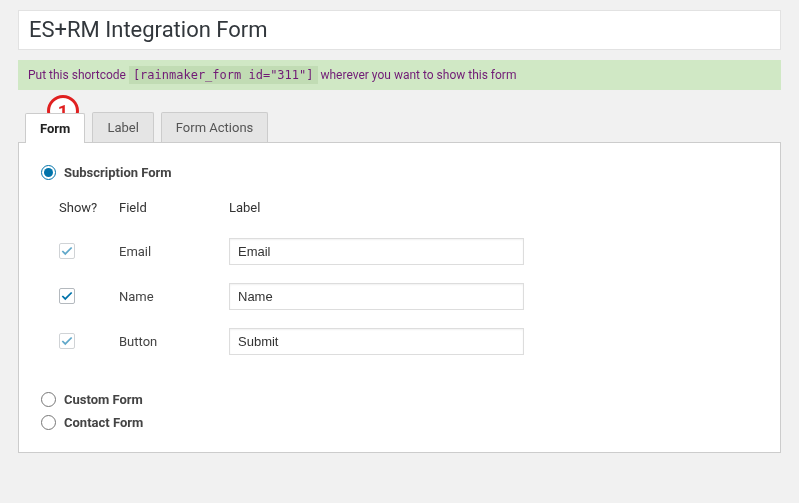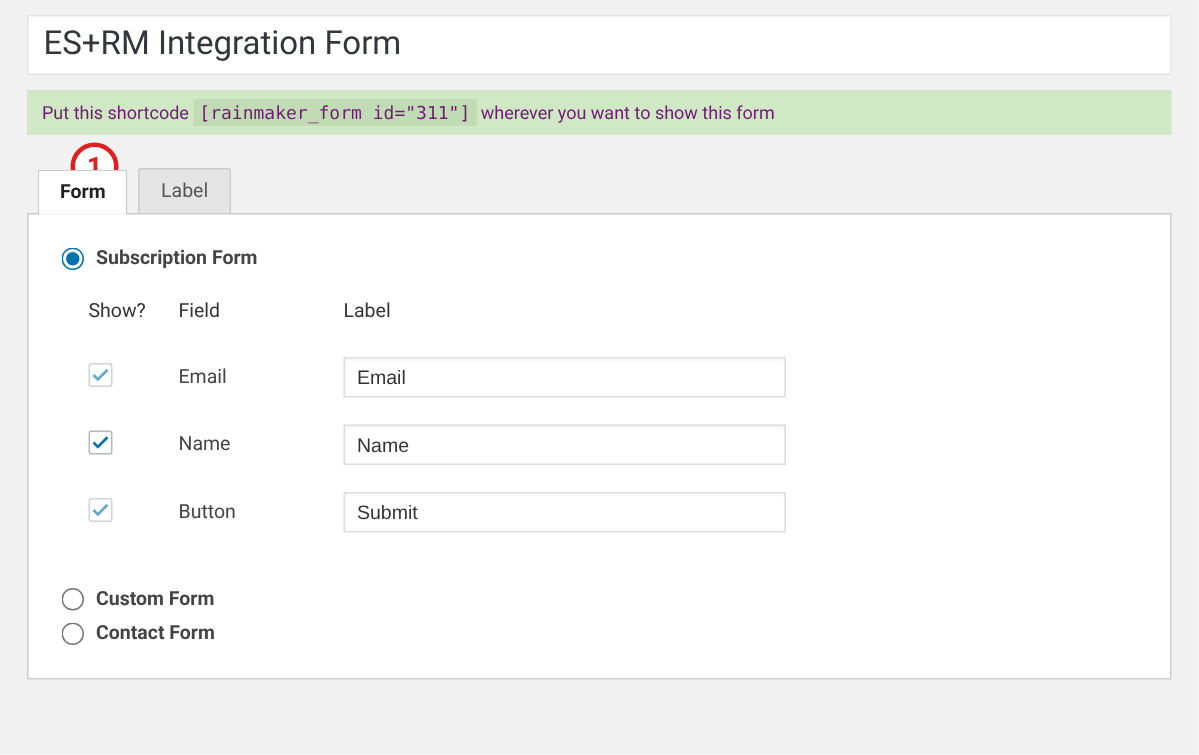--- a/index.html
+++ b/index.html
@@ -157,20 +157,21 @@
   <span>  wherever you want to show this form</span>
 </div>
 
 <div class="annotation">
   <span>1</span>
 </div>
 
 <div class="tabs">
   <div class="tab active"><span>Form</span></div>
   <div class="tab"><span>Label</span></div>
+  <div class="tab"><span>Form Actions</span></div>
 </div>
 
 <div class="panel">
 
   <div class="radio-row">
     <input type="radio" name="ftype" checked="" style="">
     <label>Subscription Form</label>
   </div>
 
   <table class="field-table">

